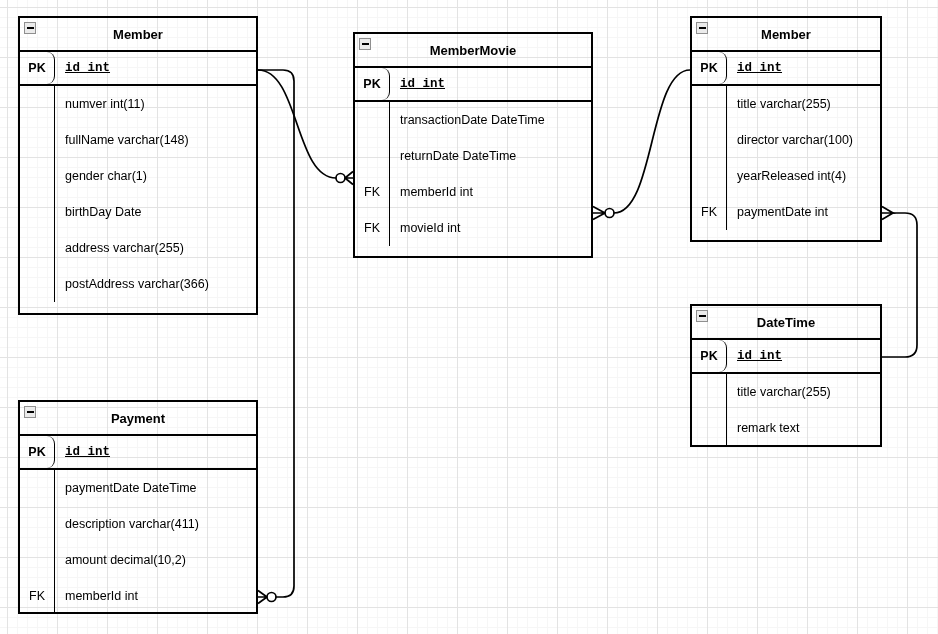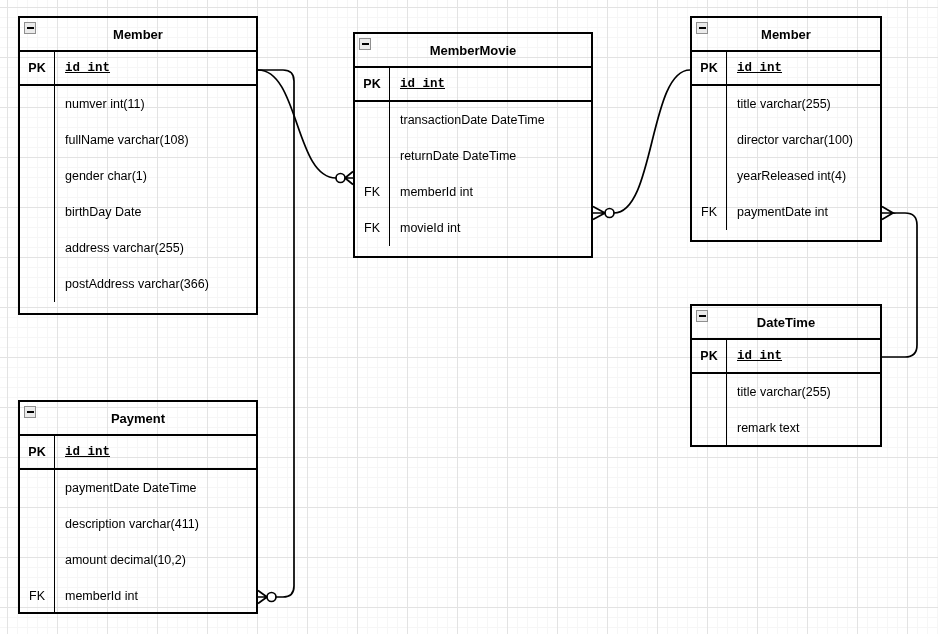--- a/index.html
+++ b/index.html
@@ -35,21 +35,21 @@
   }
   .collapse-box .bar { width:7px; height:2px; background:#000; }
 
   .row { display:flex; height:36px; flex:0 0 36px; align-items:center; }
   .row.pk-row { border-bottom:2px solid #000; height:34px; flex:0 0 34px; }
   .cell.key {
     width:35px; flex:0 0 35px; align-self:stretch;
     display:flex; align-items:center; justify-content:center;
     border-right:1.5px solid #000; font-size:12.5px;
   }
-  .row.pk-row .cell.key { font-weight:bold; }
+  .row.pk-row .cell.key { font-weight:bold;border-radius:8px; }
   .cell.val { padding-left:10px; font-size:12.5px; }
   .cell.val.pk-val { font-weight:bold; text-decoration:underline;font-family:Liberation Mono, monospace; }
   .spacer { flex:1 1 auto; }
 
   svg.edges { position:absolute; left:0; top:0; z-index:2; pointer-events:none; }
   svg.edges path { fill:none; stroke:#000; stroke-width:1.7; }
   svg.edges circle { fill:#fff; stroke:#000; stroke-width:1.7; }
 </style>
 </head>
 <body>
@@ -66,21 +66,21 @@
     <div class="row pk-row">
       <span class="cell key">PK</span>
       <span class="cell val pk-val">id int</span>
     </div>
     <div class="row">
       <span class="cell key"></span>
       <span class="cell val">numver int(11)</span>
     </div>
     <div class="row">
       <span class="cell key"></span>
-      <span class="cell val">fullName varchar(108)</span>
+      <span class="cell val">fullName varchar(148)</span>
     </div>
     <div class="row">
       <span class="cell key"></span>
       <span class="cell val">gender char(1)</span>
     </div>
     <div class="row">
       <span class="cell key"></span>
       <span class="cell val">birthDay Date</span>
     </div>
     <div class="row">

